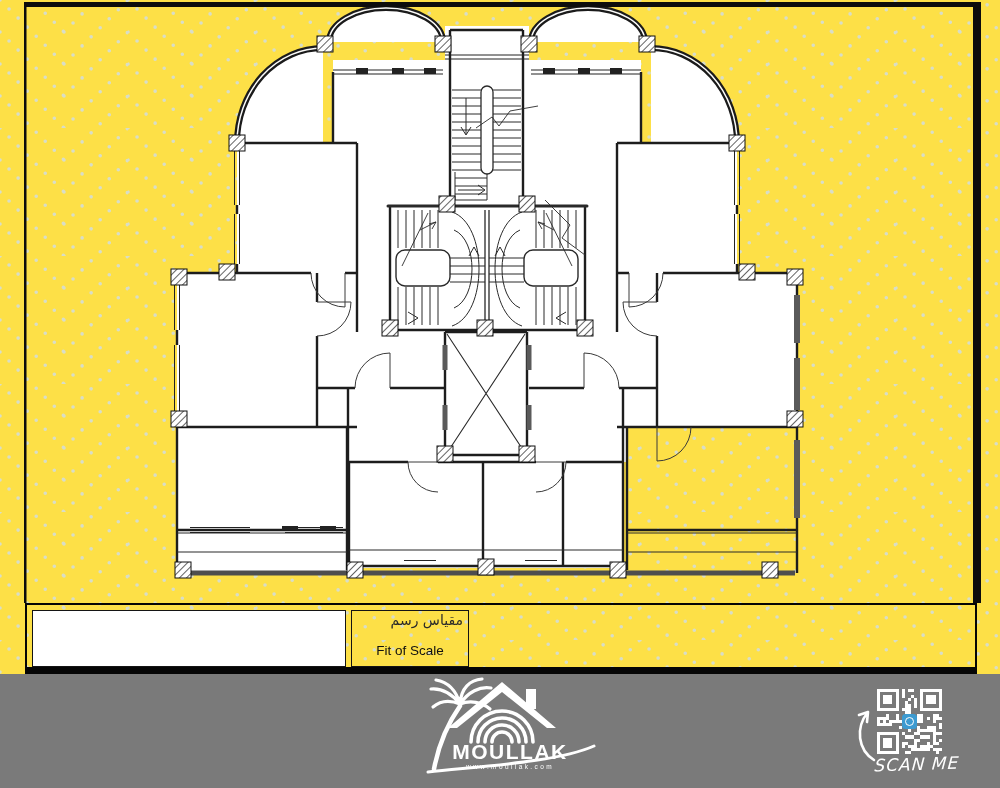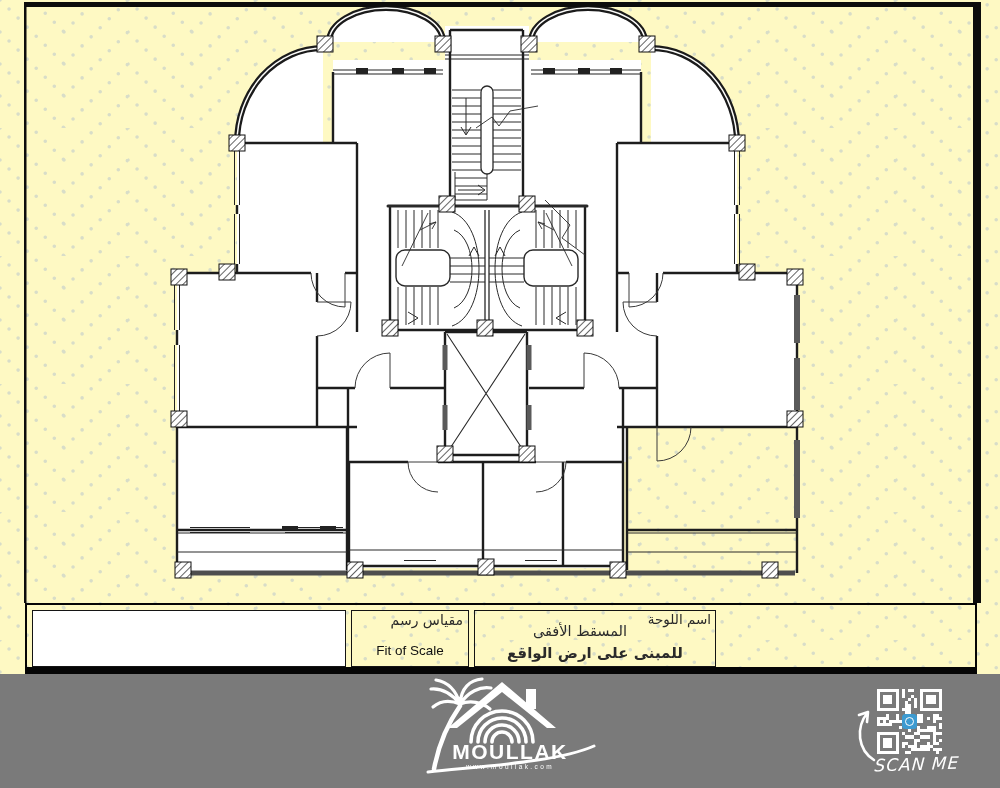--- a/index.html
+++ b/index.html
@@ -1,19 +1,19 @@
 <!DOCTYPE html>
 <html><head>
 <meta charset="utf-8">
 <style>
   * { box-sizing: border-box; }
   html,body { margin:0; padding:0; background:#e8e8e8; }
   .page {
     position:relative; width:1000px; height:788px; overflow:hidden;
-    background:#fef9c3; font-family:"DejaVu Sans","Liberation Sans",sans-serif;
+    background:#fde047; font-family:"DejaVu Sans","Liberation Sans",sans-serif;
   }
   .plan-svg { position:absolute; left:0; top:0; }
 
   
   .title-block {
     position:absolute; left:25px; top:603px; width:952px; height:71px;
     border:2px solid #050505; border-bottom:7px solid #050505;
   }
   .tb-cell { position:absolute; top:5px; height:57px; border:1.6px solid #141414; }
   .tb-c1 { left:5px;   width:314px; background:#fff; }
@@ -246,25 +246,20 @@
     </g>
   </svg>
 
   <div class="title-block">
     <div class="tb-cell tb-c1">
       <span></span>
     </div>
     <div class="tb-cell tb-c2">
       <div class="tb-label-tr ar">مقياس رسم</div>
       <div class="tb-scale-val">Fit of Scale</div>
-    </div>
-    <div class="tb-cell tb-c3">
-      <div class="tb-c3-corner ar">اسم اللوحة</div>
-      <div class="tb-sheet-l1 ar">المسقط الأفقى</div>
-      <div class="tb-sheet-l2 ar">للمبنى على ارض الواقع</div>
     </div>
   </div>
 
   <div class="footer">
 
     <svg class="logo-svg" width="200" height="100" viewBox="0 0 200 100">
       <g fill="#fff">
         <rect x="128" y="13" width="10" height="20"></rect>
         <path d="M50,52 L104,6 L158,52 L149,52 L104,16 L59,52 Z"></path>
       </g>

